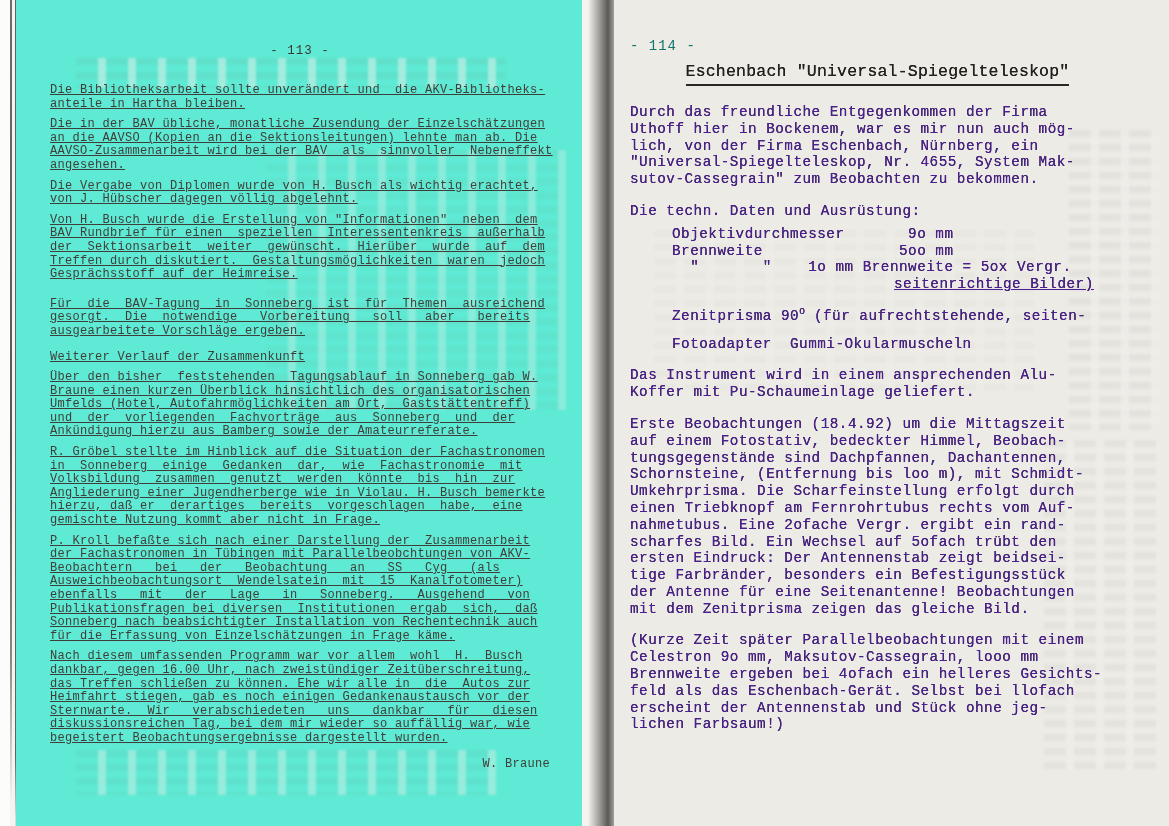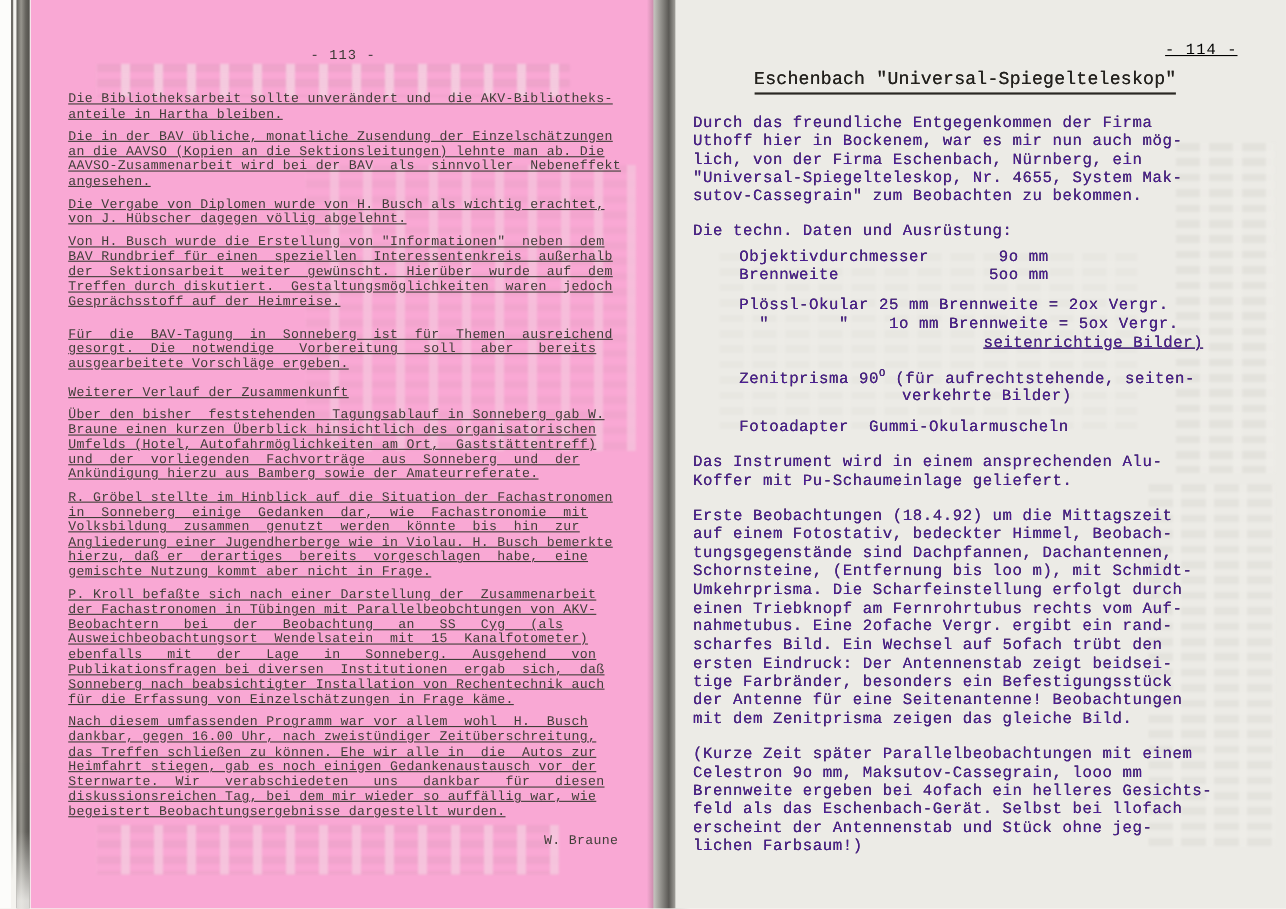--- a/index.html
+++ b/index.html
@@ -13,43 +13,43 @@
   .white-strip{position:absolute;left:0;top:0;width:10px;height:826px;background:#fcfcfa;}
   .edge-line{position:absolute;left:10px;top:0;width:2px;height:826px;
     background:linear-gradient(180deg,#6e6c67 0%,#585650 55%,#8a8880 80%,rgba(140,138,130,0) 97%);}
   .edge-band{position:absolute;left:15px;top:0;width:12px;height:826px;
     background:linear-gradient(90deg,#4c4a45 0%,#8d8b83 35%,#56544e 70%,#3f3d38 100%);
     opacity:.9;}
   .edge-band:after{content:"";position:absolute;left:0;right:0;bottom:0;height:70px;
     background:linear-gradient(180deg,rgba(243,242,238,0) 0%,rgba(243,242,238,.85) 90%);}
   
   .page{position:absolute;top:0;height:826px;}
-  .page-left{left:28px;width:566px;background:#f9a8d4;}
+  .page-left{left:16px;width:566px;background:#5eead4;}
   .page-right{left:614px;width:555px;background:#ecebe6;}
   
   .gutter{position:absolute;left:588px;top:0;width:40px;height:826px;
     background:linear-gradient(90deg,rgba(90,88,82,0) 0%,rgba(78,76,70,.55) 30%,rgba(52,50,46,.8) 50%,rgba(90,88,82,.45) 68%,rgba(120,118,110,0) 100%);}
   
   .ghost{position:absolute;pointer-events:none;
     background:
       repeating-linear-gradient(90deg,transparent 0 22px,rgba(241,240,235,.85) 22px 30px),
       repeating-linear-gradient(180deg,rgba(118,112,100,.14) 0 7px,transparent 7px 14px);
     filter:blur(1.1px);opacity:.55;}
   
   .pnum-l{position:absolute;top:44px;left:34px;width:500px;text-align:center;
     font-size:12.5px;color:#3b3935;letter-spacing:1px;}
   .body-left{position:absolute;top:84px;left:34px;width:515px;color:#403e39;
     font-size:12px;line-height:13.6px;letter-spacing:.3px;}
   .para{margin:0 0 7px 0;white-space:pre;text-decoration:underline;}
   .gap-lg{margin-top:16px;}
   .gap-md{margin-top:12px;}
   .sig{margin-top:12px;width:500px;text-align:right;padding-right:32px;white-space:pre;}
   
-  .pnum-r{position:absolute;top:38px;left:16px;width:495px;text-align:right;
-    font-size:14px;color:#000000;letter-spacing:1px;text-decoration:underline;}
+  .pnum-r{position:absolute;top:38px;left:16px;width:495px;text-align:left;
+    font-size:14px;color:#0f766e;letter-spacing:1px;}
   .title{position:absolute;top:62px;left:16px;width:495px;text-align:center;}
   .title-text{font-size:16.5px;color:#23211d;letter-spacing:.2px;white-space:pre;
     border-bottom:2px solid #2a2824;padding-bottom:3px;text-shadow:0 0 .4px #23211d;}
   .rbody{position:absolute;top:104px;left:16px;width:510px;color:#4c1d95;
     font-size:14.3px;line-height:16.8px;letter-spacing:.5px;text-shadow:0 0 .4px #262420;}
   .rpara{margin:0 0 15px 0;white-space:pre;}
   .heading{margin-bottom:6px;}
   .specs{margin-left:42px;margin-bottom:15px;}
   .spec{white-space:pre;}
   .spec.gap{margin-top:11px;}
@@ -133,25 +133,23 @@
     <div class="rbody">
       <p class="rpara">Durch das freundliche Entgegenkommen der Firma
 Uthoff hier in Bockenem, war es mir nun auch mög-
 lich, von der Firma Eschenbach, Nürnberg, ein
 "Universal-Spiegelteleskop, Nr. 4655, System Mak-
 sutov-Cassegrain" zum Beobachten zu bekommen.</p>
       <p class="rpara heading">Die techn. Daten und Ausrüstung:</p>
       <div class="specs">
         <div class="spec">Objektivdurchmesser       9o mm</div>
         <div class="spec">Brennweite               5oo mm</div>
-        <div class="spec gap">Plössl-Okular 25 mm Brennweite = 2ox Vergr.</div>
         <div class="spec">  "       "    1o mm Brennweite = 5ox Vergr.</div>
         <div class="spec cont1">seitenrichtige Bilder)</div>
         <div class="spec gap"><span>Zenitprisma 90</span><sup>O</sup><span> (für aufrechtstehende, seiten-</span></div>
-        <div class="spec cont2">verkehrte Bilder)</div>
         <div class="spec gap">Fotoadapter  Gummi-Okularmuscheln</div>
       </div>
       <p class="rpara">Das Instrument wird in einem ansprechenden Alu-
 Koffer mit Pu-Schaumeinlage geliefert.</p>
       <p class="rpara">Erste Beobachtungen (18.4.92) um die Mittagszeit
 auf einem Fotostativ, bedeckter Himmel, Beobach-
 tungsgegenstände sind Dachpfannen, Dachantennen,
 Schornsteine, (Entfernung bis loo m), mit Schmidt-
 Umkehrprisma. Die Scharfeinstellung erfolgt durch
 einen Triebknopf am Fernrohrtubus rechts vom Auf-

